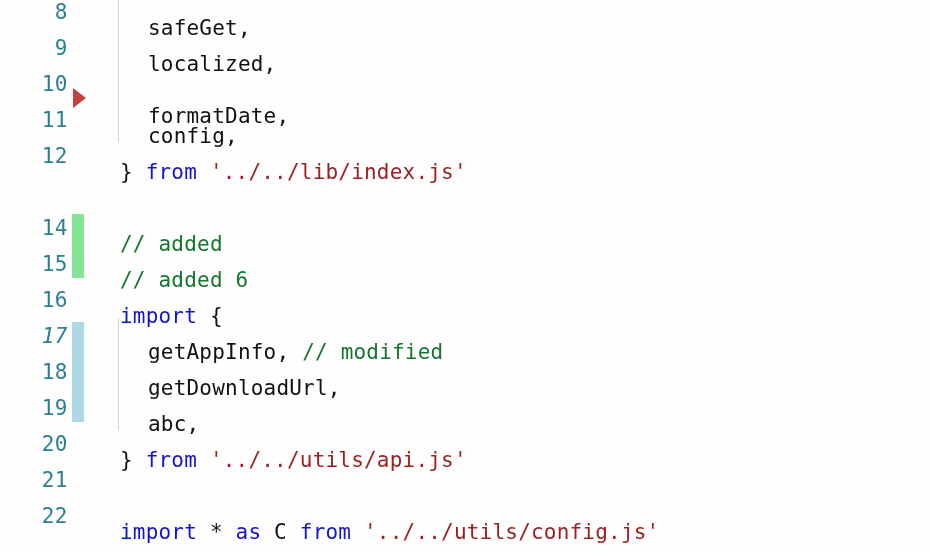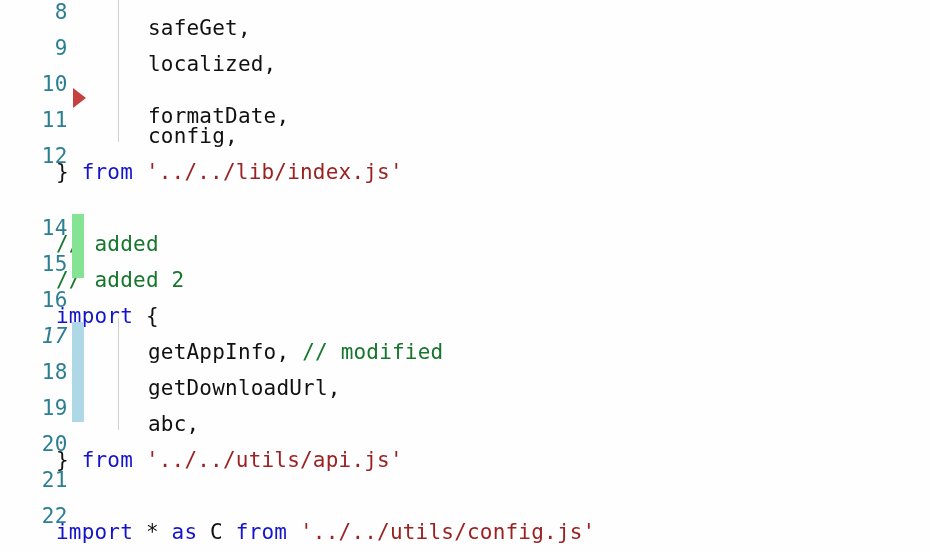--- a/index.html
+++ b/index.html
@@ -85,21 +85,21 @@
     position: absolute;
     left: 0;
     width: 930px;
     height: 36px;
     line-height: 36px;
     white-space: pre;
     font-size: 21px;
     color: #1a1a1a;
     letter-spacing: 0.2px;
   }
-  .code-row .ind0 { padding-left: 56px; }
+  .code-row .ind0 { padding-left: 120px; }
   .code-row .ind1 { padding-left: 148px; }
 
   .tok-kw      { color: #1414cc; }
   .tok-str     { color: #9c2222; }
   .tok-comment { color: #16762c; }
   .tok-plain   { color: #111111; }
   .tok-punct   { color: #111111; }
 </style>
 </head>
 <body>
@@ -154,21 +154,21 @@
   <div id="fold-marker" style="top: 88px; border-left-color: rgb(196, 65, 63);"></div>
 
   <div id="code-area">
       <div class="code-row" style="top: -6px;"><span class="ind1"><span class="tok-plain">safeGet,</span></span></div>
       <div class="code-row" style="top: 30px;"><span class="ind1"><span class="tok-plain">localized,</span></span></div>
       <div class="code-row" style="top: 66px; margin-top: 16px;"><span class="ind1"><span class="tok-plain">formatDate,</span></span></div>
       <div class="code-row" style="top: 102px;"><span class="ind1"><span class="tok-plain">config,</span></span></div>
       <div class="code-row" style="top: 138px;"><span class="ind0"><span class="tok-punct">} </span><span class="tok-kw">from</span><span class="tok-plain"> </span><span class="tok-str">'../../lib/index.js'</span></span></div>
       <div class="code-row" style="top: 174px;"><span class="ind0"></span></div>
       <div class="code-row" style="top: 210px;"><span class="ind0"><span class="tok-comment">// added</span></span></div>
-      <div class="code-row" style="top: 246px;"><span class="ind0"><span class="tok-comment">// added 2</span></span></div>
+      <div class="code-row" style="top: 246px;"><span class="ind0"><span class="tok-comment">// added 6</span></span></div>
       <div class="code-row" style="top: 282px;"><span class="ind0"><span class="tok-kw">import</span><span class="tok-punct"> {</span></span></div>
       <div class="code-row" style="top: 318px;"><span class="ind1"><span class="tok-plain">getAppInfo, </span><span class="tok-comment">// modified</span></span></div>
       <div class="code-row" style="top: 390px;"><span class="ind1"><span class="tok-plain">abc,</span></span></div>
       <div class="code-row" style="top: 354px;"><span class="ind1"><span class="tok-plain">getDownloadUrl,</span></span></div>
       <div class="code-row" style="top: 426px;"><span class="ind0"><span class="tok-punct">} </span><span class="tok-kw">from</span><span class="tok-plain"> </span><span class="tok-str">'../../utils/api.js'</span></span></div>
       <div class="code-row" style="top: 462px;"><span class="ind0"></span></div>
       <div class="code-row" style="top: 498px;"><span class="ind0"><span class="tok-kw">import</span><span class="tok-punct"> * </span><span class="tok-kw">as</span><span class="tok-plain"> C </span><span class="tok-kw">from</span><span class="tok-plain"> </span><span class="tok-str">'../../utils/config.js'</span></span></div>
     </div>
 
 <div class="change-bar added" style="top: 214px; height: 64px; background: rgb(133, 227, 148);"></div>

